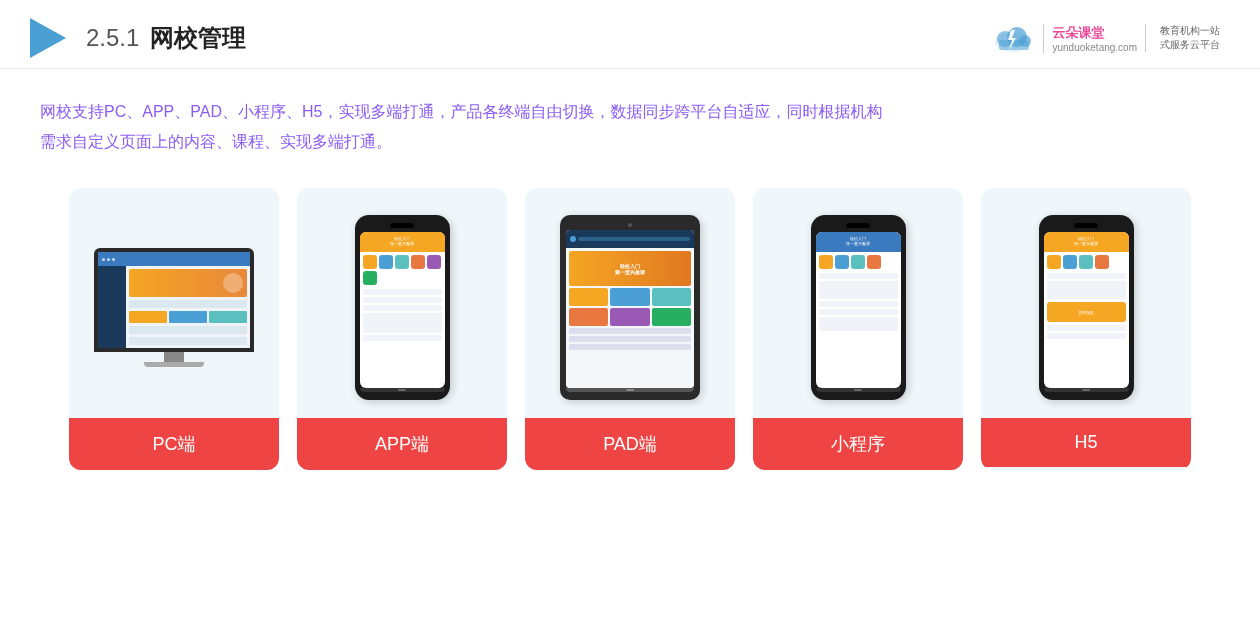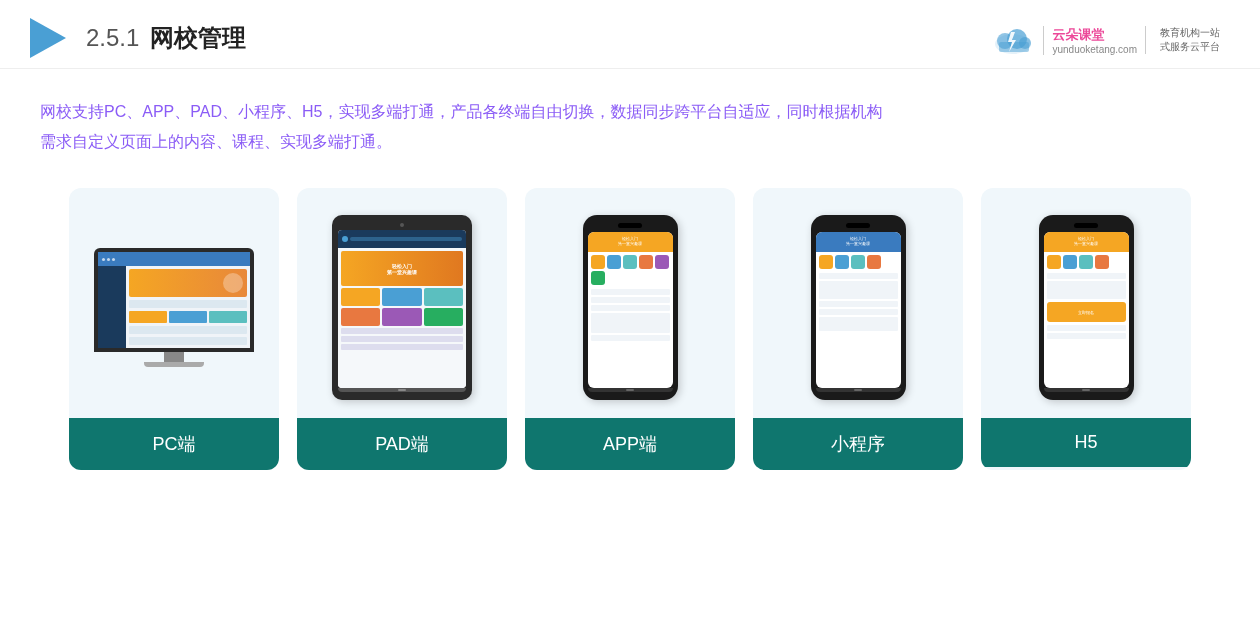--- a/index.html
+++ b/index.html
@@ -15,21 +15,21 @@
       width: 1260px;
       min-height: 630px;
       background: #fff;
       padding: 0;
       position: relative;
     }
 
     
     .header {
       display: flex;
-      align-items: flex-end;
+      align-items: center;
       justify-content: space-between;
       padding: 18px 40px 10px 30px;
       border-bottom: 1px solid #eee;
     }
 
     .header-left {
       display: flex;
       align-items: center;
       gap: 14px;
     }
@@ -119,21 +119,21 @@
       width: 100%;
       height: 230px;
       display: flex;
       align-items: center;
       justify-content: center;
       padding: 20px 16px 10px;
     }
 
     .card-label {
       width: 100%;
-      background: #0f766e;
+      background: #ef4444;
       color: #fff;
       text-align: center;
       font-size: 18px;
       padding: 14px 0;
       font-weight: 500;
     }
 
     
     .pc-monitor {
       display: flex;
@@ -512,20 +512,52 @@
           </div>
           <div class="monitor-stand"></div>
           <div class="monitor-base"></div>
         </div>
       </div>
       <div class="card-label">PC端</div>
     </div>
 
     <div class="card">
       <div class="card-device-area">
+        <div class="phone-wrap">
+          <div class="phone-body">
+            <div class="phone-notch"></div>
+            <div class="phone-screen">
+              <div class="phone-top-bar">
+                <span class="phone-top-text">轻松入门<br>第一堂兴趣课</span>
+              </div>
+              <div class="phone-icons-row">
+                <div class="phone-icon-item" style="background:#f5a623;"></div>
+                <div class="phone-icon-item" style="background:#4a9fd4;"></div>
+                <div class="phone-icon-item" style="background:#5bbfbf;"></div>
+                <div class="phone-icon-item" style="background:#e87840;"></div>
+                <div class="phone-icon-item" style="background:#9b59b6;"></div>
+                <div class="phone-icon-item" style="background:#27ae60;"></div>
+              </div>
+              <div class="phone-content-row"></div>
+              <div class="phone-content-row"></div>
+              <div class="phone-content-row"></div>
+              <div class="phone-content-row" style="height:20px;"></div>
+              <div class="phone-content-row"></div>
+            </div>
+            <div class="phone-bottom">
+              <div class="phone-home"></div>
+            </div>
+          </div>
+        </div>
+      </div>
+      <div class="card-label">APP端</div>
+    </div>
+
+    <div class="card">
+      <div class="card-device-area">
         <div class="tablet-body">
           <div class="tablet-cam"></div>
           <div class="tablet-screen">
             <div class="tablet-topbar">
               <div class="tablet-logo-dot"></div>
               <div style="flex:1;height:4px;background:#4a9fd4;border-radius:2px;opacity:0.4;"></div>
             </div>
             <div class="tablet-content">
               <div class="tablet-banner">
                 <span class="tablet-banner-text">轻松入门<br>第一堂兴趣课</span>
@@ -550,52 +582,20 @@
       </div>
       <div class="card-label">PAD端</div>
     </div>
 
     <div class="card">
       <div class="card-device-area">
         <div class="phone-wrap">
           <div class="phone-body">
             <div class="phone-notch"></div>
             <div class="phone-screen">
-              <div class="phone-top-bar">
-                <span class="phone-top-text">轻松入门<br>第一堂兴趣课</span>
-              </div>
-              <div class="phone-icons-row">
-                <div class="phone-icon-item" style="background:#f5a623;"></div>
-                <div class="phone-icon-item" style="background:#4a9fd4;"></div>
-                <div class="phone-icon-item" style="background:#5bbfbf;"></div>
-                <div class="phone-icon-item" style="background:#e87840;"></div>
-                <div class="phone-icon-item" style="background:#9b59b6;"></div>
-                <div class="phone-icon-item" style="background:#27ae60;"></div>
-              </div>
-              <div class="phone-content-row"></div>
-              <div class="phone-content-row"></div>
-              <div class="phone-content-row"></div>
-              <div class="phone-content-row" style="height:20px;"></div>
-              <div class="phone-content-row"></div>
-            </div>
-            <div class="phone-bottom">
-              <div class="phone-home"></div>
-            </div>
-          </div>
-        </div>
-      </div>
-      <div class="card-label">APP端</div>
-    </div>
-
-    <div class="card">
-      <div class="card-device-area">
-        <div class="phone-wrap">
-          <div class="phone-body">
-            <div class="phone-notch"></div>
-            <div class="phone-screen">
               <div class="phone-top-bar" style="background:#3a7bbf;">
                 <span class="phone-top-text">轻松入门<br>第一堂兴趣课</span>
               </div>
               <div class="phone-icons-row">
                 <div class="phone-icon-item" style="background:#f5a623;"></div>
                 <div class="phone-icon-item" style="background:#4a9fd4;"></div>
                 <div class="phone-icon-item" style="background:#5bbfbf;"></div>
                 <div class="phone-icon-item" style="background:#e87840;"></div>
               </div>
               <div class="phone-content-row"></div>

